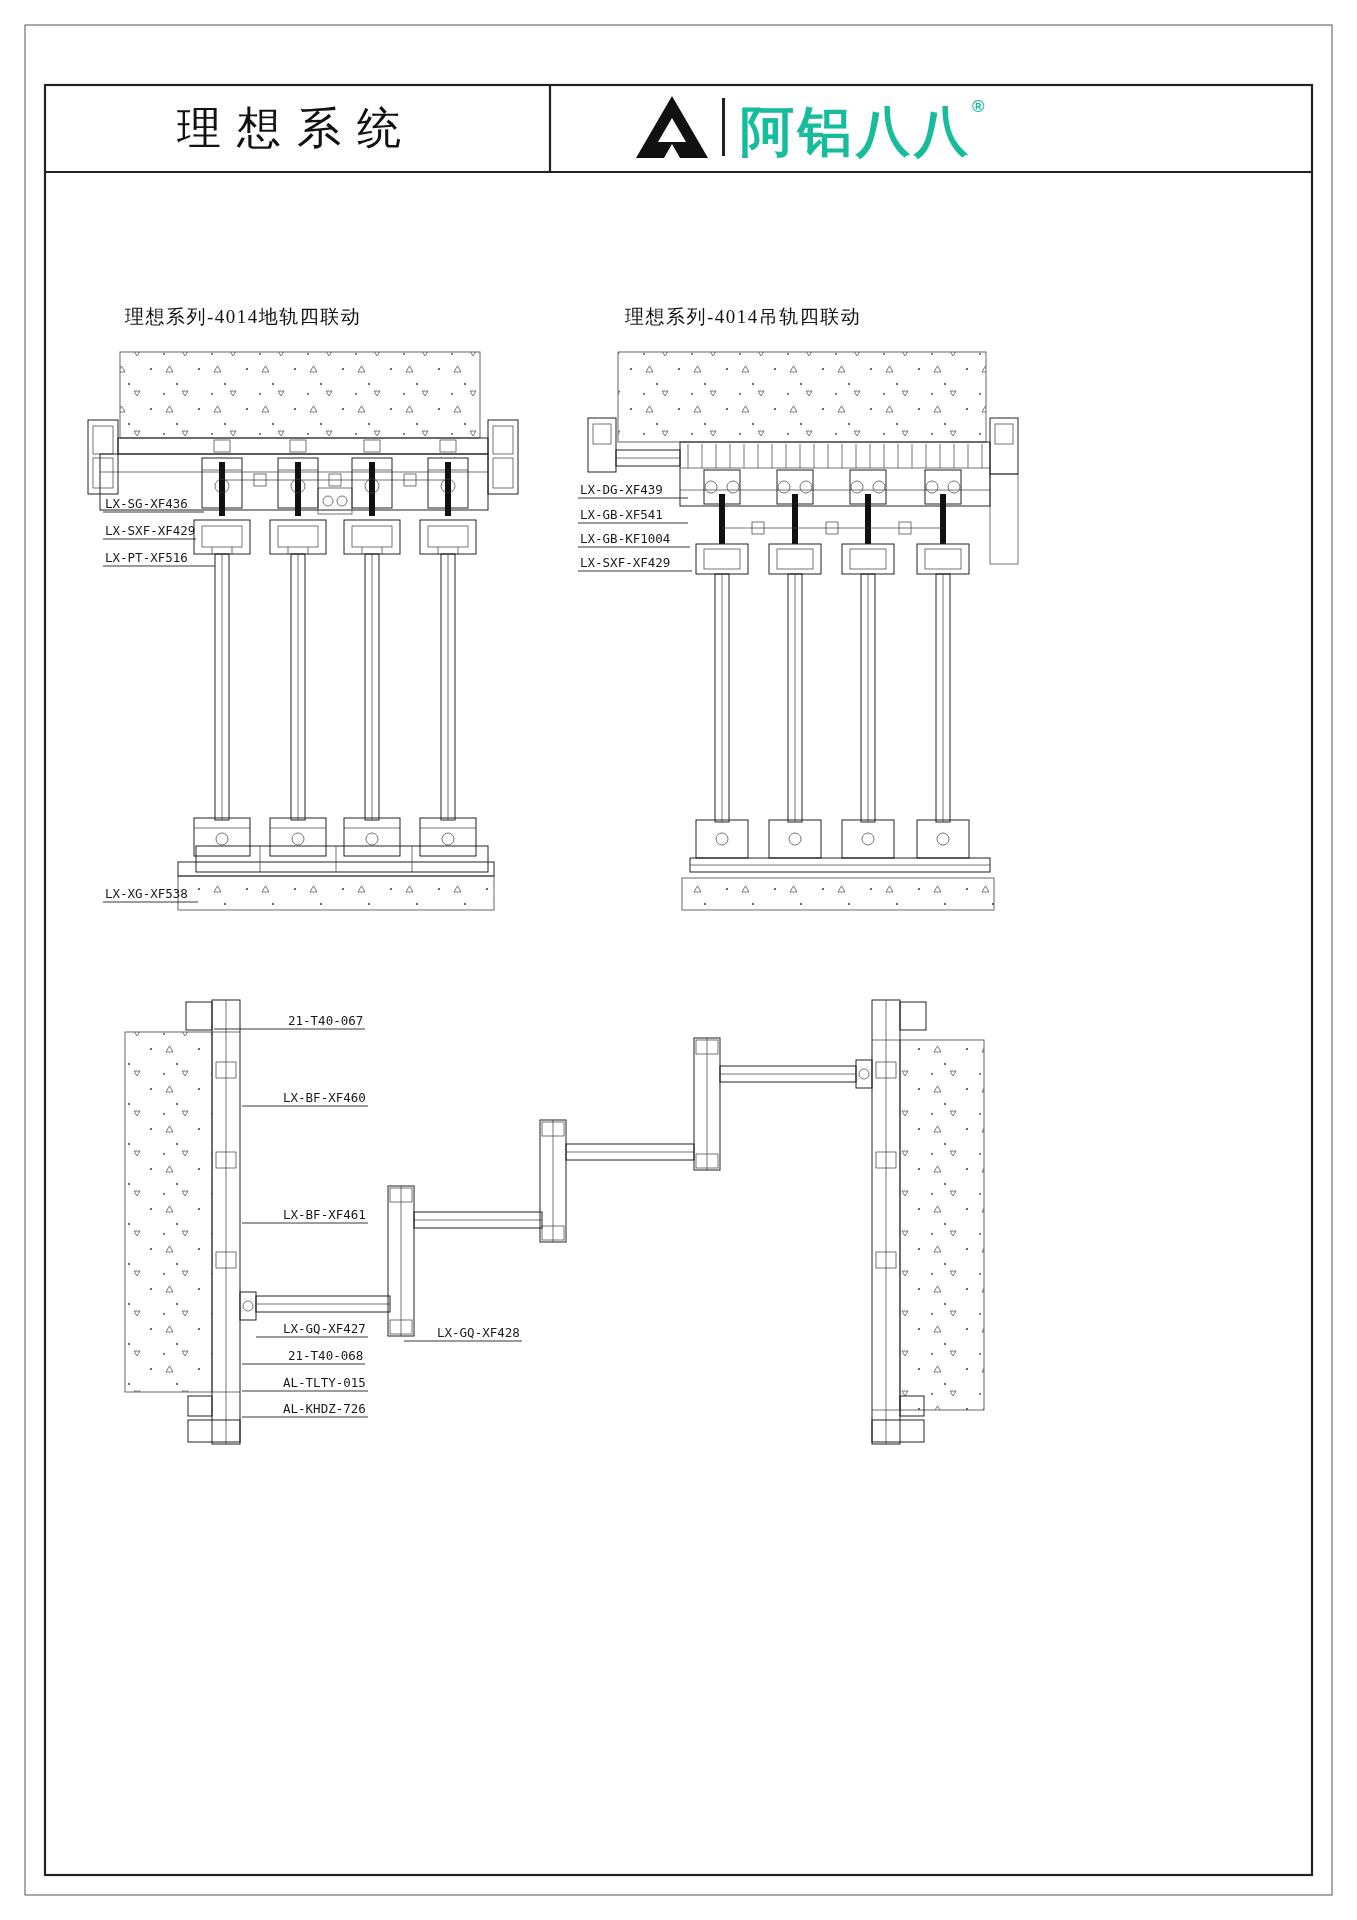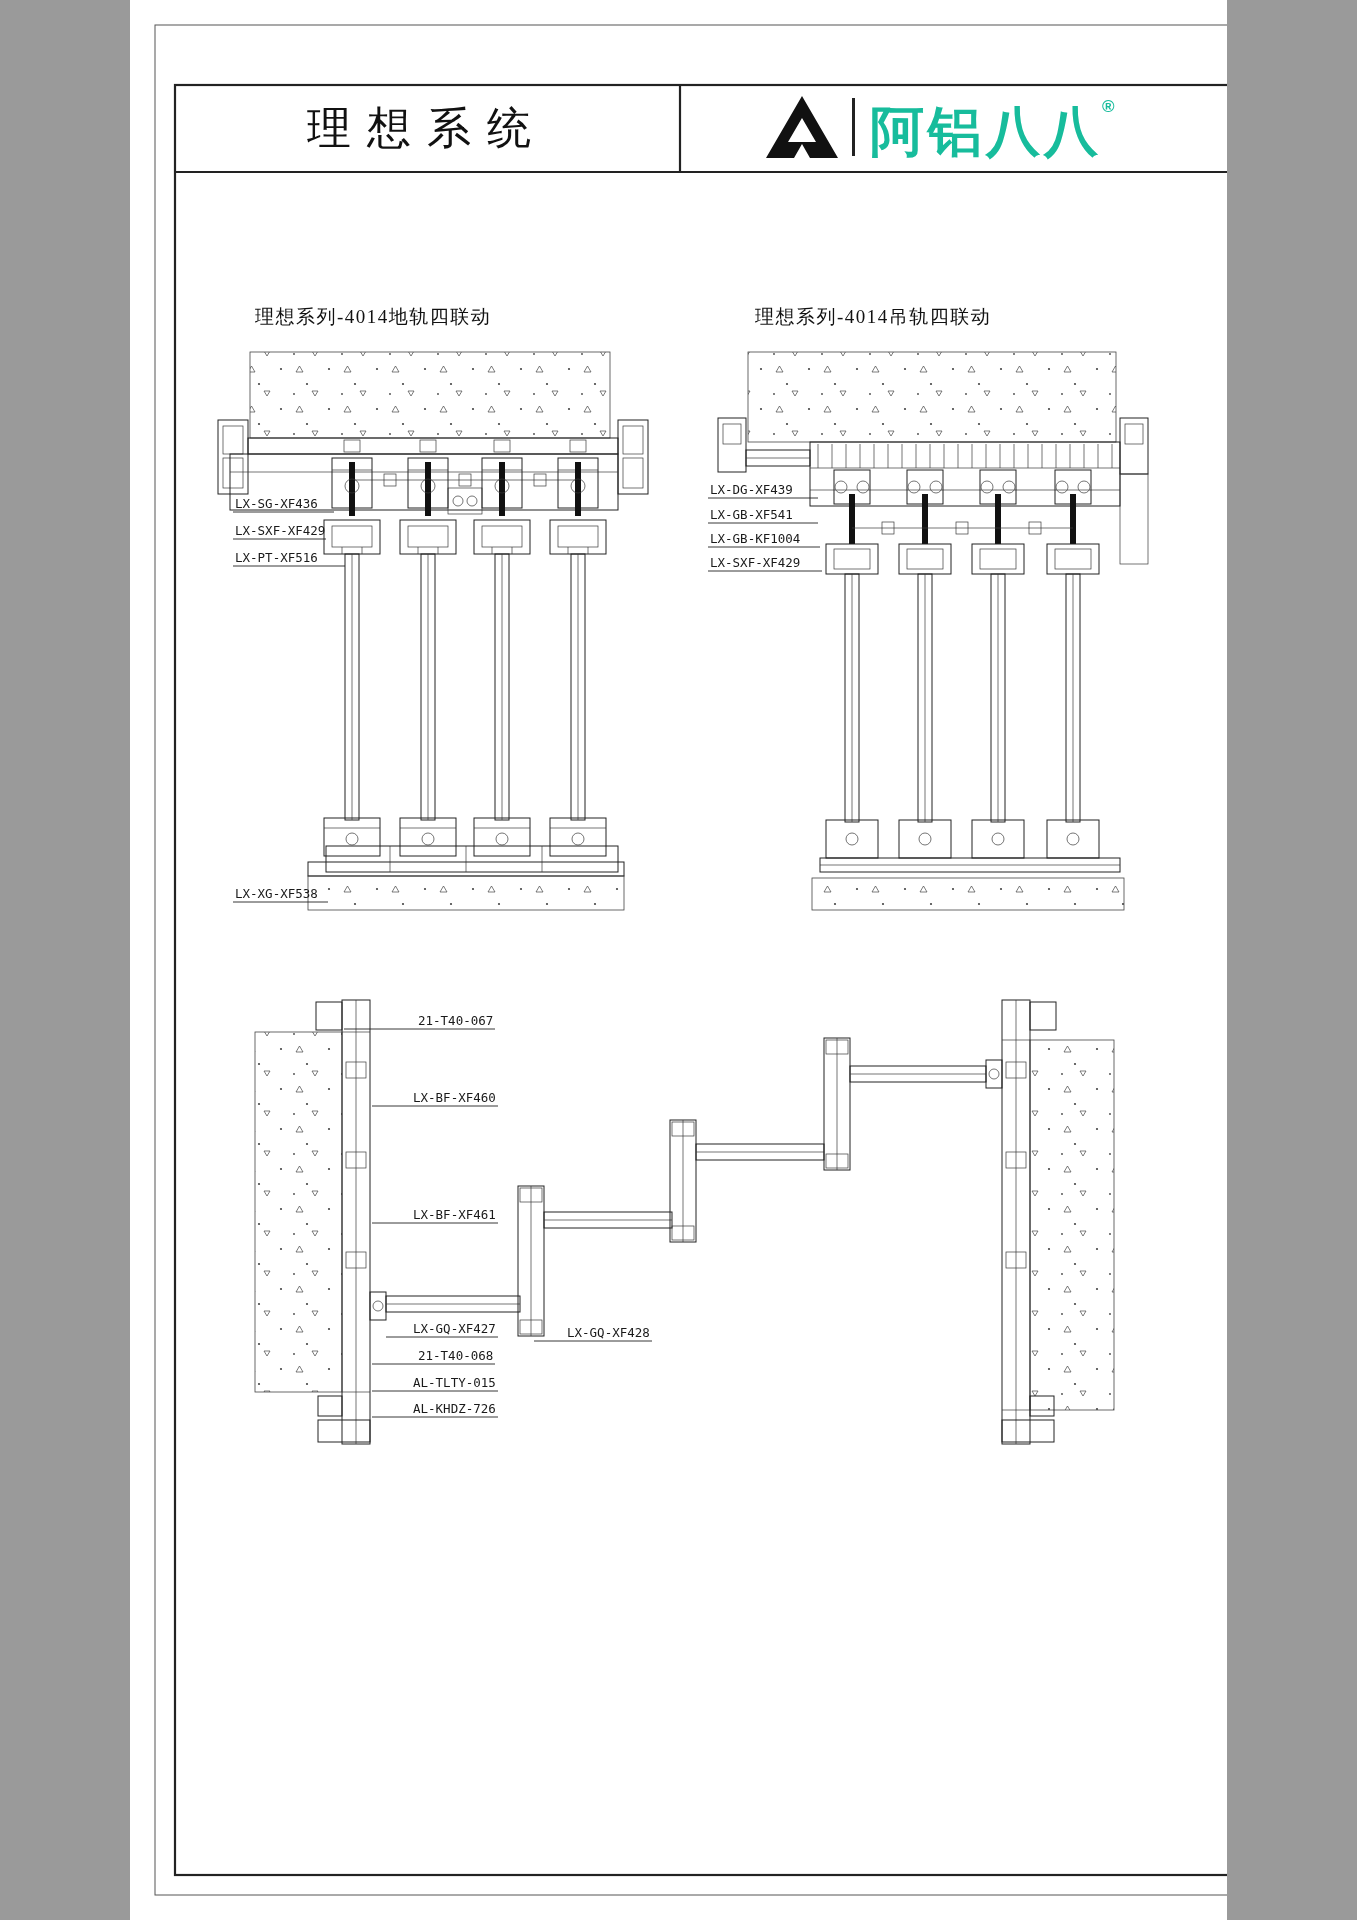--- a/index.html
+++ b/index.html
@@ -1,16 +1,16 @@
 <!DOCTYPE html>
 <html><head>
 <meta charset="utf-8">
 <style>
   html,body{margin:0;padding:0;background:#9a9a9a;}
-  .page{width:1097px;height:1920px;background:#ffffff;position:relative;margin:0 auto;overflow:hidden;}
+  .page{width:1357px;height:1920px;background:#ffffff;position:relative;margin:0 auto;overflow:hidden;}
   .page svg{position:absolute;left:0;top:0;}
   .cad-label{font-family:"DejaVu Sans Mono","Liberation Mono",monospace;font-size:12.5px;fill:#1a1a1a;}
   .view-title{font-family:"Liberation Serif","DejaVu Serif",serif;font-size:19px;fill:#111;letter-spacing:1.5px;}
   .sheet-title{font-family:"Liberation Serif","DejaVu Serif",serif;font-size:44px;fill:#111;letter-spacing:16px;}
   .brand-text{font-family:"Liberation Sans","DejaVu Sans",sans-serif;font-size:54px;font-weight:700;letter-spacing:4px;}
   .reg-mark{font-family:"Liberation Sans","DejaVu Sans",sans-serif;font-size:17px;font-weight:700;}
   .ln{stroke:#222;stroke-width:1;fill:none;}
   .ln2{stroke:#222;stroke-width:2.2;fill:none;}
   .ln-thin{stroke:#3a3a3a;stroke-width:0.7;fill:none;}
   .fill-dark{fill:#111;stroke:none;}

